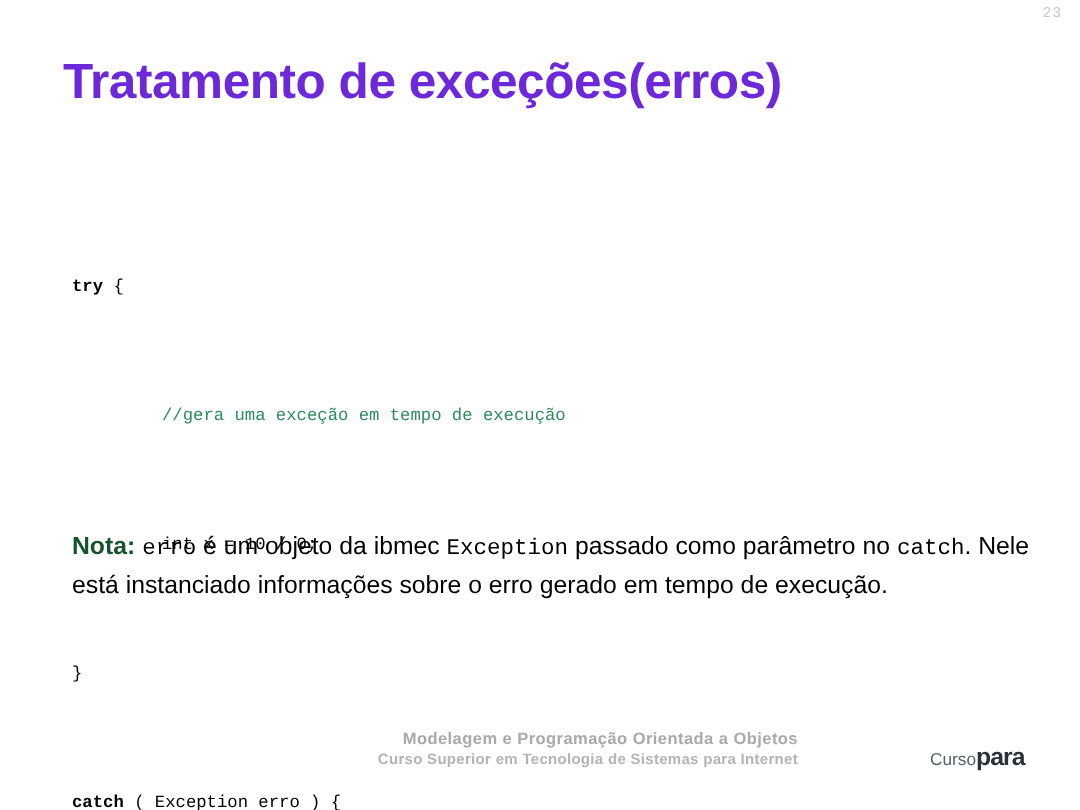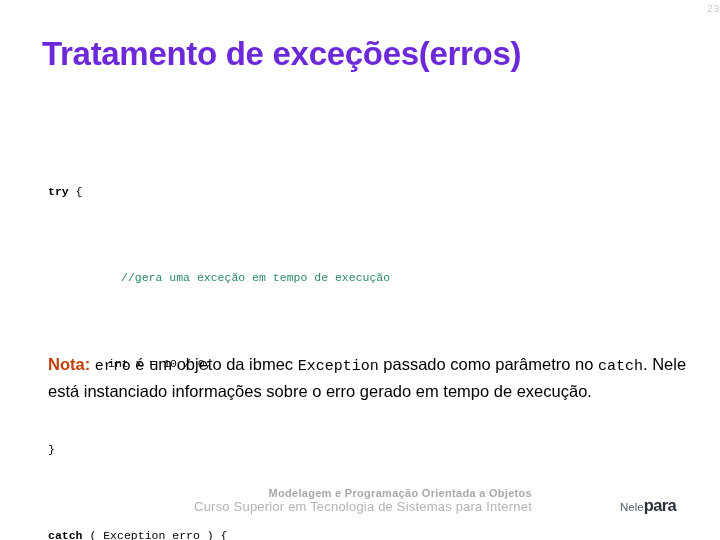--- a/index.html
+++ b/index.html
@@ -21,21 +21,21 @@
     position: relative;
     width: 720px;
     height: 540px;
     box-sizing: border-box;
   }
 
   
   .slide-number {
     position: absolute;
     top: 4px;
-    right: 0;
+    right: 12px;
     font-size: 10px;
     color: #c8c8c8;
     letter-spacing: 0.5px;
     font-family: Liberation Mono, monospace;
   }
 
   
   .title {
     position: absolute;
     left: 42px;
@@ -64,36 +64,35 @@
   .code-line {
     white-space: pre;
     position: relative;
   }
   .kw {
     font-weight: bold;
     text-align: center;
   }
   .cmt {
     color: #2e8b62;
-    margin-left: 13px;
   }
 
   
   .note {
     position: absolute;
     left: 48px;
     top: 352px;
     width: 648px;
     font-size: 16.5px;
     line-height: 25px;
     color: #000000;
     font-family: "Liberation Sans", sans-serif;
   }
   .note-label {
-    color: #c2410c;
+    color: #14532d;
     font-weight: bold;
   }
   .mono {
     font-family: "Liberation Mono", monospace;
     font-size: 15px;
   }
 
   
   .footer {
     position: absolute;
@@ -111,22 +110,22 @@
     font-family: "Liberation Sans", sans-serif;
   }
   .footer-line1 {
     font-size: 11px;
     font-weight: bold;
     color: #a9a9a9;
     letter-spacing: 0.3px;
     line-height: 14px;
   }
   .footer-line2 {
-    font-size: 13px;
-    font-weight: normal;
+    font-size: 10px;
+    font-weight: bold;
     color: #b4b4b4;
     letter-spacing: 0.2px;
     line-height: 13px;
   }
 
   
   .logo-metrocamp {
     position: absolute;
     left: 512px;
     top: -4px;
@@ -197,17 +196,17 @@
   <div class="note"><span class="note-label">Nota:</span> <span class="mono">erro</span><span> é um objeto da ibmec </span><span class="mono">Exception</span><span> passado como parâmetro no </span><span class="mono">catch</span><span>. Nele está instanciado informações sobre o erro gerado em tempo de execução.</span></div>
 
   <div class="footer">
 
     <div class="footer-text">
       <div class="footer-line1">Modelagem e Programação Orientada a Objetos</div>
       <div class="footer-line2">Curso Superior em Tecnologia de Sistemas para Internet</div>
     </div>
 
 
-    <div class="logo-ibmec"><span class="ibmec-grupo">Nele</span><span class="ibmec-name">para</span></div>
+    <div class="logo-ibmec"><span class="ibmec-grupo">Curso</span><span class="ibmec-name">para</span></div>
 
   </div>
 
 </div>
 
 </body></html>

